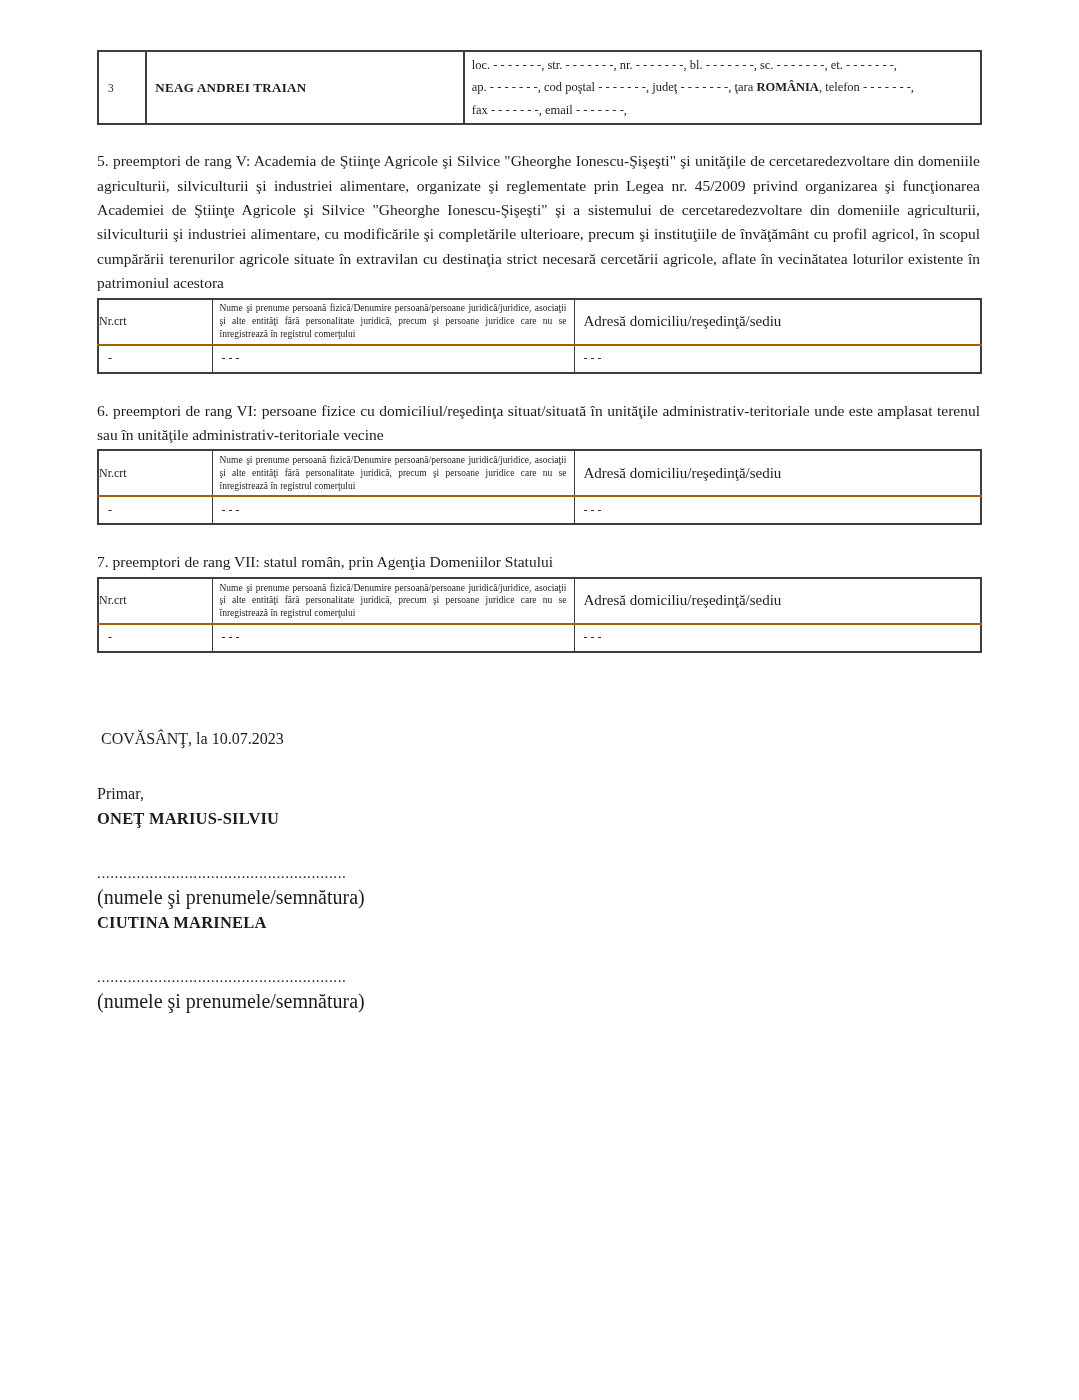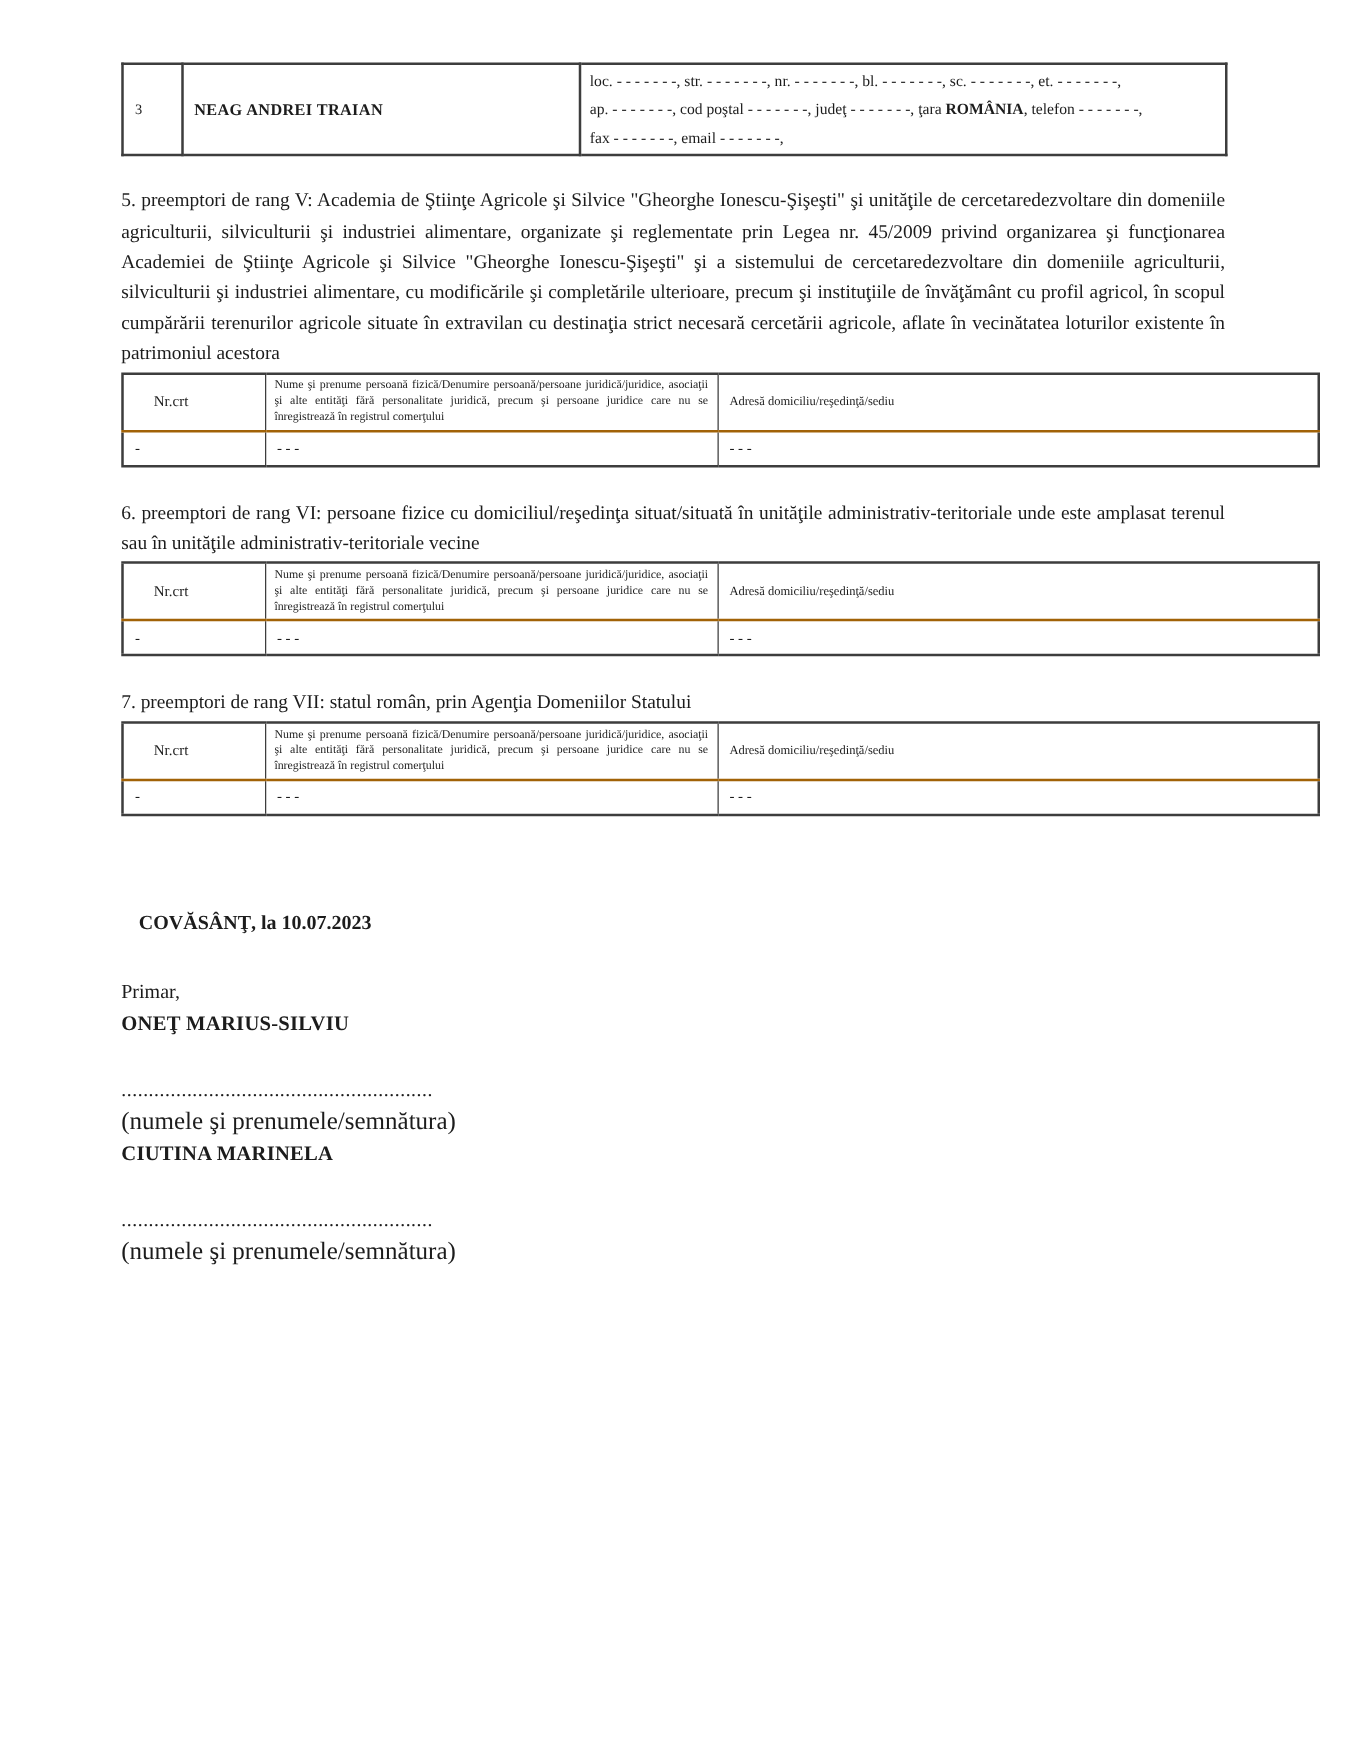--- a/index.html
+++ b/index.html
@@ -30,27 +30,27 @@
     text-align:justify;
     margin:24px 0 2px 0;
   }
   .para.tight { margin-top:25px; }
 
   
   .pre-table { width:883px; border:2px solid #3d3d3d; }
   .pre-table td { border:1px solid #3d3d3d; box-sizing:border-box; }
   .pre-table tr.head td { border-bottom:2px solid #a16207; border-top:2px solid #3d3d3d; height:46px; }
   .pre-table tr.data td { border-bottom:2px solid #3d3d3d; height:28px; }
-  .h-num  { width:114px; font-size:12px;  padding-left:24px; vertical-align:middle; }
+  .h-num  { width:114px; font-size:12px;  padding-left:0; vertical-align:middle; }
   .h-desc { width:362px; font-size:9.5px; line-height:12.8px; text-align:justify; padding:2px 7px; vertical-align:middle; }
-  .h-addr { width:481px; font-size:10px; padding-left:9px; vertical-align:middle; }
+  .h-addr { width:407px; font-size:15px; padding-left:9px; vertical-align:middle; }
   .d-cell { font-size:12px; padding-left:9px; vertical-align:middle; }
 
   
-  .place-date { font-size:16px; font-weight:bold; line-height:25px; margin:73px 0 0 14px; }
+  .place-date { font-size:16px; font-weight:normal; line-height:25px; margin:73px 0 0 4px; }
   .sig-role   { font-size:16px; line-height:25px; margin:30px 0 0 0; }
   .sig-role.second { margin-top:51px; }
   .sig-name   { font-size:16.5px; font-weight:bold; line-height:25px; margin:0; letter-spacing:0.2px; }
   .sig-dots   { font-size:15.5px; line-height:25px; margin:29px 0 0 0; letter-spacing:0.5px;
                 white-space:nowrap; overflow:hidden; width:250px; }
   .sig-caption{ font-size:20px; line-height:25px; margin:0; }
   b { font-weight:bold; }
 </style>
 </head>
 <body>

